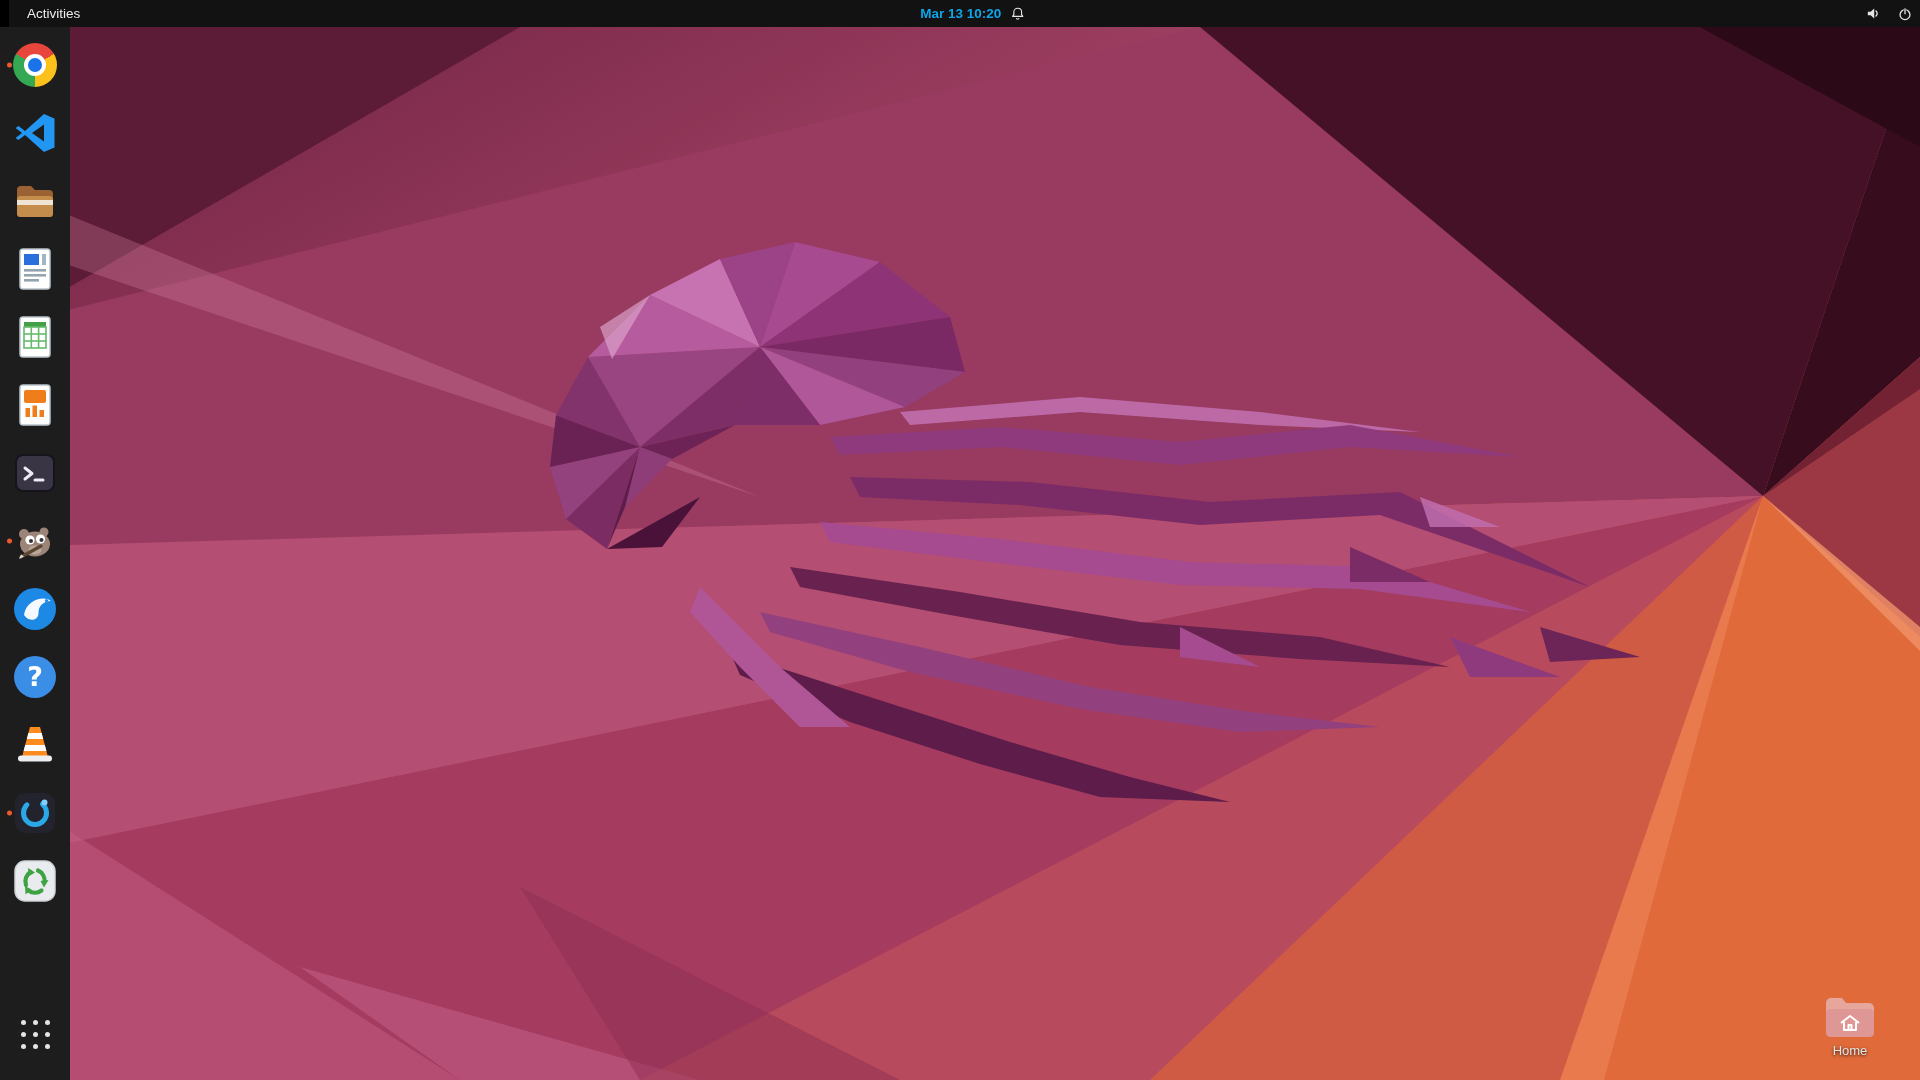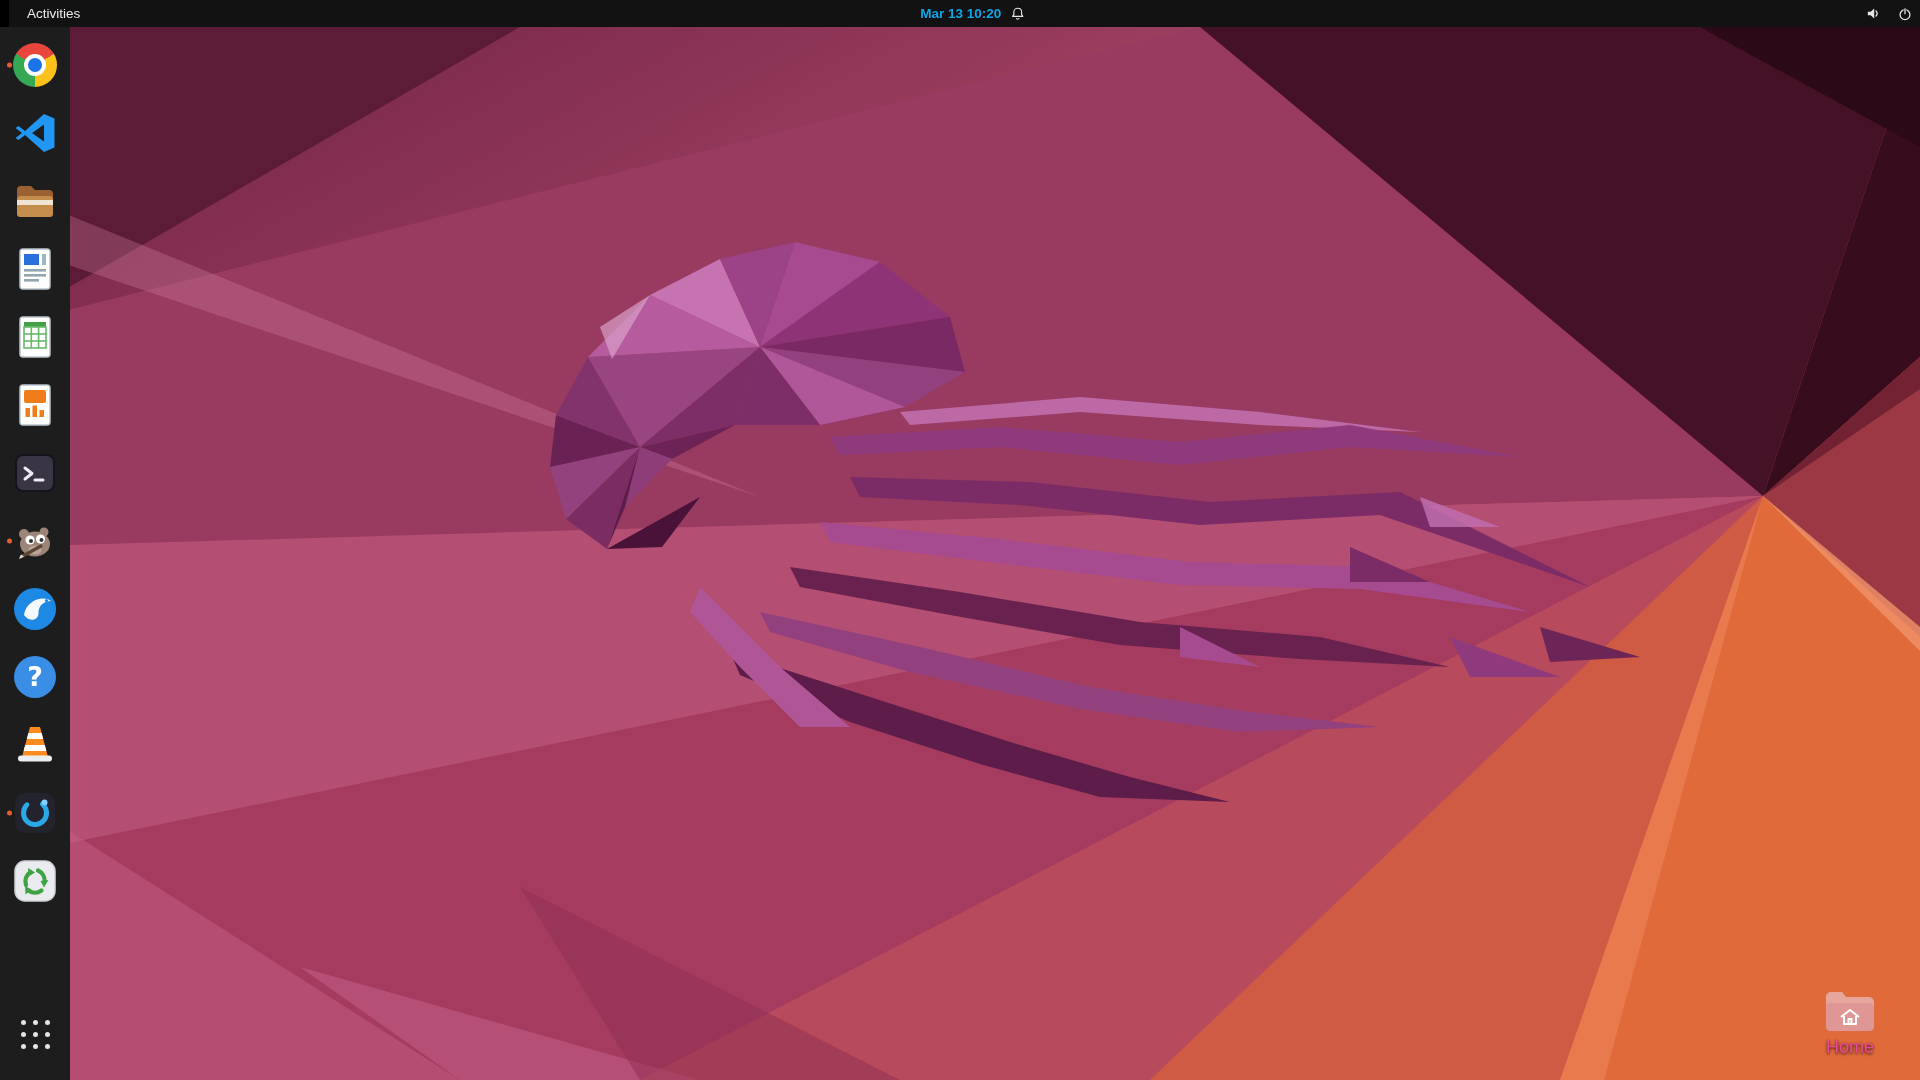--- a/index.html
+++ b/index.html
@@ -43,21 +43,21 @@
     border-radius:50%; background:#1a73e8; }
 
   .spacer { flex:1 1 auto; }
   .apps-grid { display:grid; grid-template-columns:repeat(3,5px); gap:7px; }
   .apps-grid i { width:5px; height:5px; border-radius:50%; background:#e4e4e4; }
   .show-apps { margin-bottom:16px; }
 
   
   .home-icon { position:absolute; right:22px; bottom:22px; width:96px; z-index:5;
                display:flex; flex-direction:column; align-items:center; gap:4px; }
-  .home-icon .label { color:#ec4899; font-size:18px; text-shadow:0 1px 3px rgba(0,0,0,.85); }
+  .home-icon .label { color:#e5e5e5; font-size:13px; text-shadow:0 1px 3px rgba(0,0,0,.85); }
 </style>
 </head>
 <body>
 
 <div class="wallpaper">
   <svg viewBox="0 0 1920 1053" preserveAspectRatio="none">
     <defs>
       <linearGradient id="bg" x1="0" y1="0" x2="1" y2="1">
         <stop offset="0" stop-color="#6d2142"></stop>
         <stop offset="0.45" stop-color="#b04a6c"></stop>

